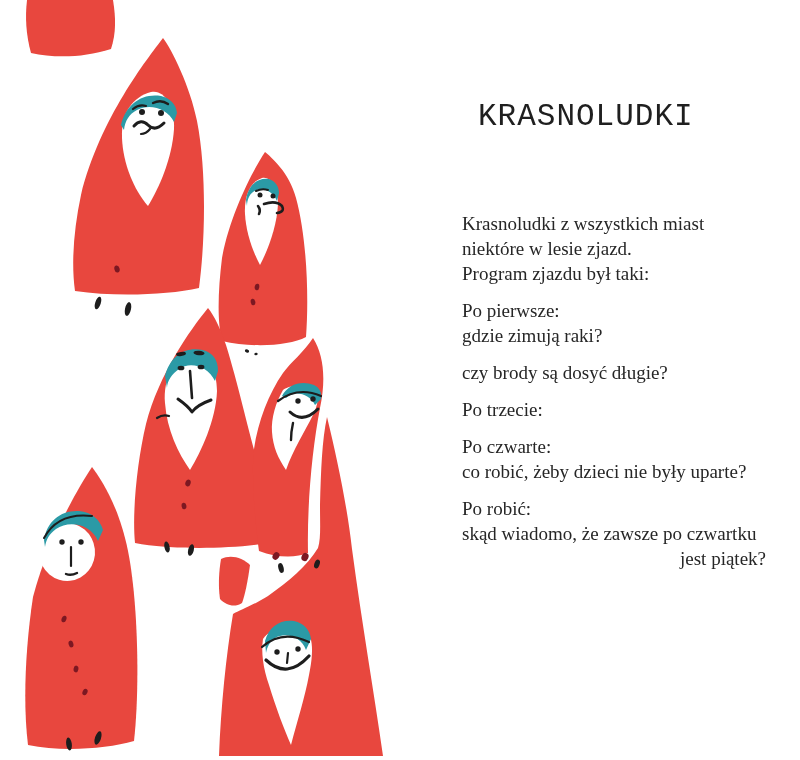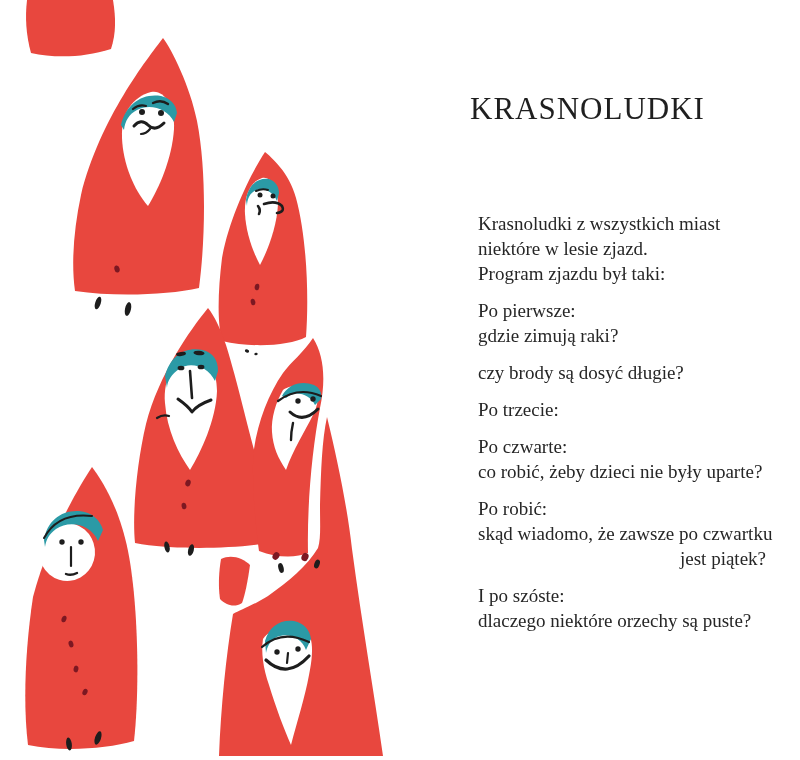--- a/index.html
+++ b/index.html
@@ -2,29 +2,29 @@
 <html style="--red: #e8473e; --teal: #2b9aa6; --ink: #1d1d1d; --dark_red: #7c1822; --face: #ffffff;"><head>
 <meta charset="utf-8">
 <style>
   html,body{margin:0;padding:0;background:#ffffff;}
   .page{
     position:relative;width:800px;height:760px;background:#ffffff;overflow:hidden;
     font-family:"Liberation Serif","DejaVu Serif",serif;
   }
   .illo{position:absolute;left:0;top:0;}
   .title{
-    position:absolute;left:462px;top:83px;margin:8px;
+    position:absolute;left:462px;top:83px;margin:16px;
     font-size:31px;font-weight:400;letter-spacing:1px;color:#1f1f1f;
-    font-family:Liberation Serif, serif;
+    font-family:Liberation Mono, monospace;
   }
   .poem{
     position:absolute;left:462px;top:211px;width:304px;
     font-size:19px;line-height:25px;color:#262626;
   }
-  .stanza{margin:0 0 12px 16px;font-family:Liberation Serif, serif;}
+  .stanza{margin:0 0 12px 0;font-family:Liberation Serif, serif;}
   .line{white-space:nowrap;}
   .line.right{text-align:right;}
   .ink{stroke:var(--ink);fill:none;stroke-linecap:round;stroke-linejoin:round;}
 </style>
 </head>
 <body>
 
 <div class="page">
 
   <svg class="illo" width="440" height="760" viewBox="0 0 440 760" aria-label="Seven gnomes in tall pointed red hoods with teal headbands, white faces and beards; red square in top-left corner">
@@ -146,19 +146,15 @@
       </div>
       <div class="stanza">
         <div class="line">Po czwarte:</div>
         <div class="line">co robić, żeby dzieci nie były uparte?</div>
       </div>
       <div class="stanza">
         <div class="line">Po robić:</div>
         <div class="line">skąd wiadomo, że zawsze po czwartku</div>
         <div class="line right">jest piątek?</div>
       </div>
-      <div class="stanza">
-        <div class="line">I po szóste:</div>
-        <div class="line">dlaczego niektóre orzechy są puste?</div>
-      </div>
     </div>
 
 </div>
 
 </body></html>

